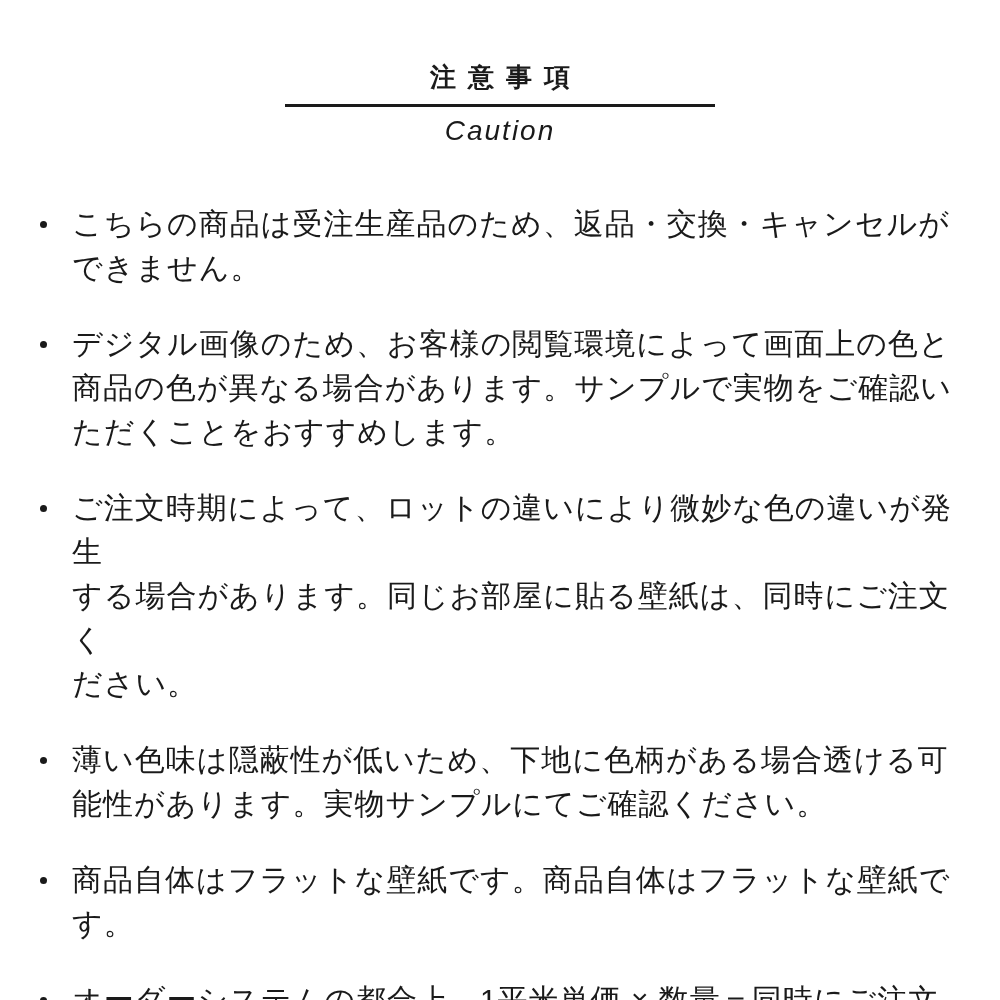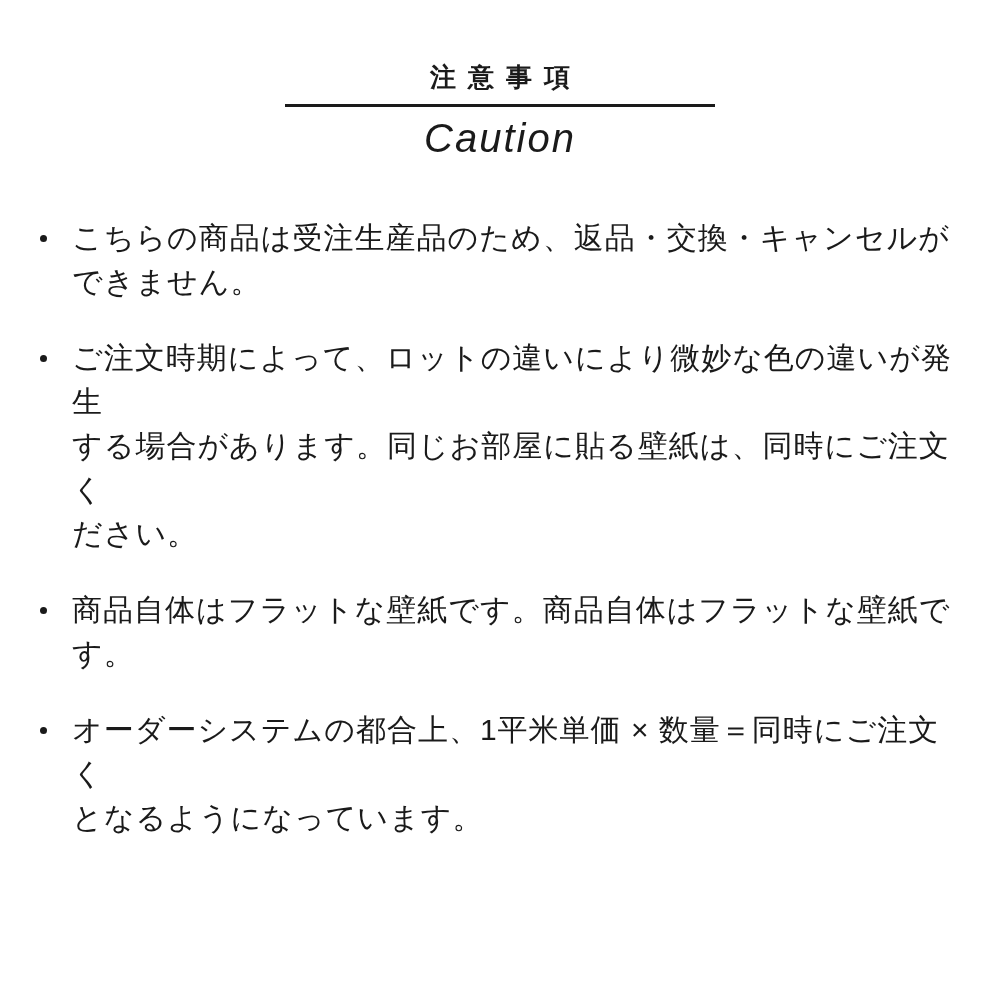--- a/index.html
+++ b/index.html
@@ -22,21 +22,21 @@
     padding-left: 12px; 
     line-height: 1.2;
   }
   .divider {
     width: 430px;
     height: 3px;
     background: #1a1a1a;
     margin: 11px auto 7px auto;
   }
   .subtitle {
-    font-size: 40px;
+    font-size: 28px;
     font-style: italic;
     letter-spacing: 2px;
     line-height: 1.2;
     text-align: center;
   }
   .caution-list {
     margin-top: 54px;
     padding-left: 37px;
     padding-right: 30px;
   }
@@ -79,23 +79,38 @@
     <span class="bullet">
         <span class="bullet-dot"></span>
       </span>
     <div class="caution-text">こちらの商品は受注生産品のため、返品・交換・キャンセルが
 できません。</div>
   </div>
   <div class="caution-item">
     <span class="bullet">
         <span class="bullet-dot"></span>
       </span>
+    <div class="caution-text">デジタル画像のため、お客様の閲覧環境によって画面上の色と
+商品の色が異なる場合があります。サンプルで実物をご確認い
+ただくことをおすすめします。</div>
+  </div>
+  <div class="caution-item">
+    <span class="bullet">
+        <span class="bullet-dot"></span>
+      </span>
     <div class="caution-text">ご注文時期によって、ロットの違いにより微妙な色の違いが発生
 する場合があります。同じお部屋に貼る壁紙は、同時にご注文く
 ださい。</div>
+  </div>
+  <div class="caution-item">
+    <span class="bullet">
+        <span class="bullet-dot"></span>
+      </span>
+    <div class="caution-text">薄い色味は隠蔽性が低いため、下地に色柄がある場合透ける可
+能性があります。実物サンプルにてご確認ください。</div>
   </div>
   <div class="caution-item">
     <span class="bullet">
         <span class="bullet-dot"></span>
       </span>
     <div class="caution-text">商品自体はフラットな壁紙です。商品自体はフラットな壁紙です。</div>
   </div>
   <div class="caution-item">
     <span class="bullet">
         <span class="bullet-dot"></span>

